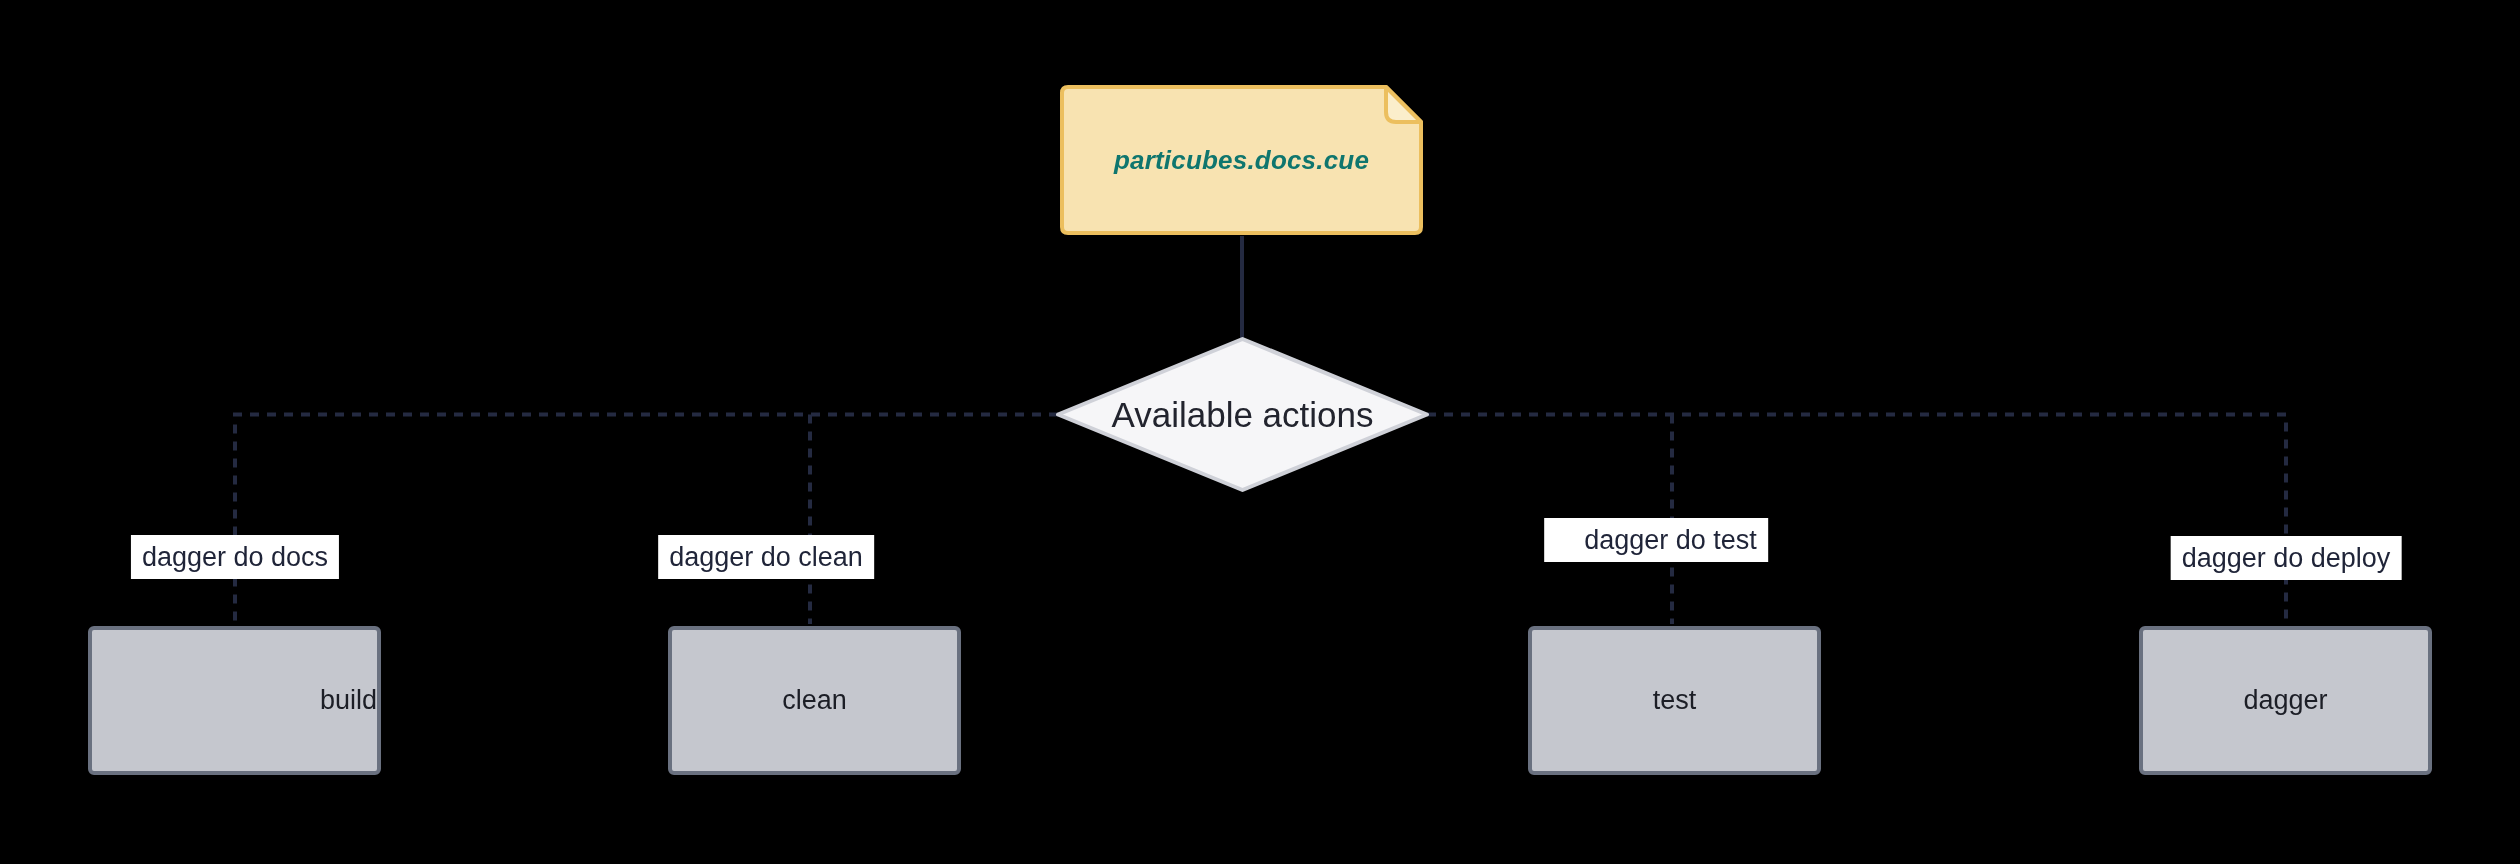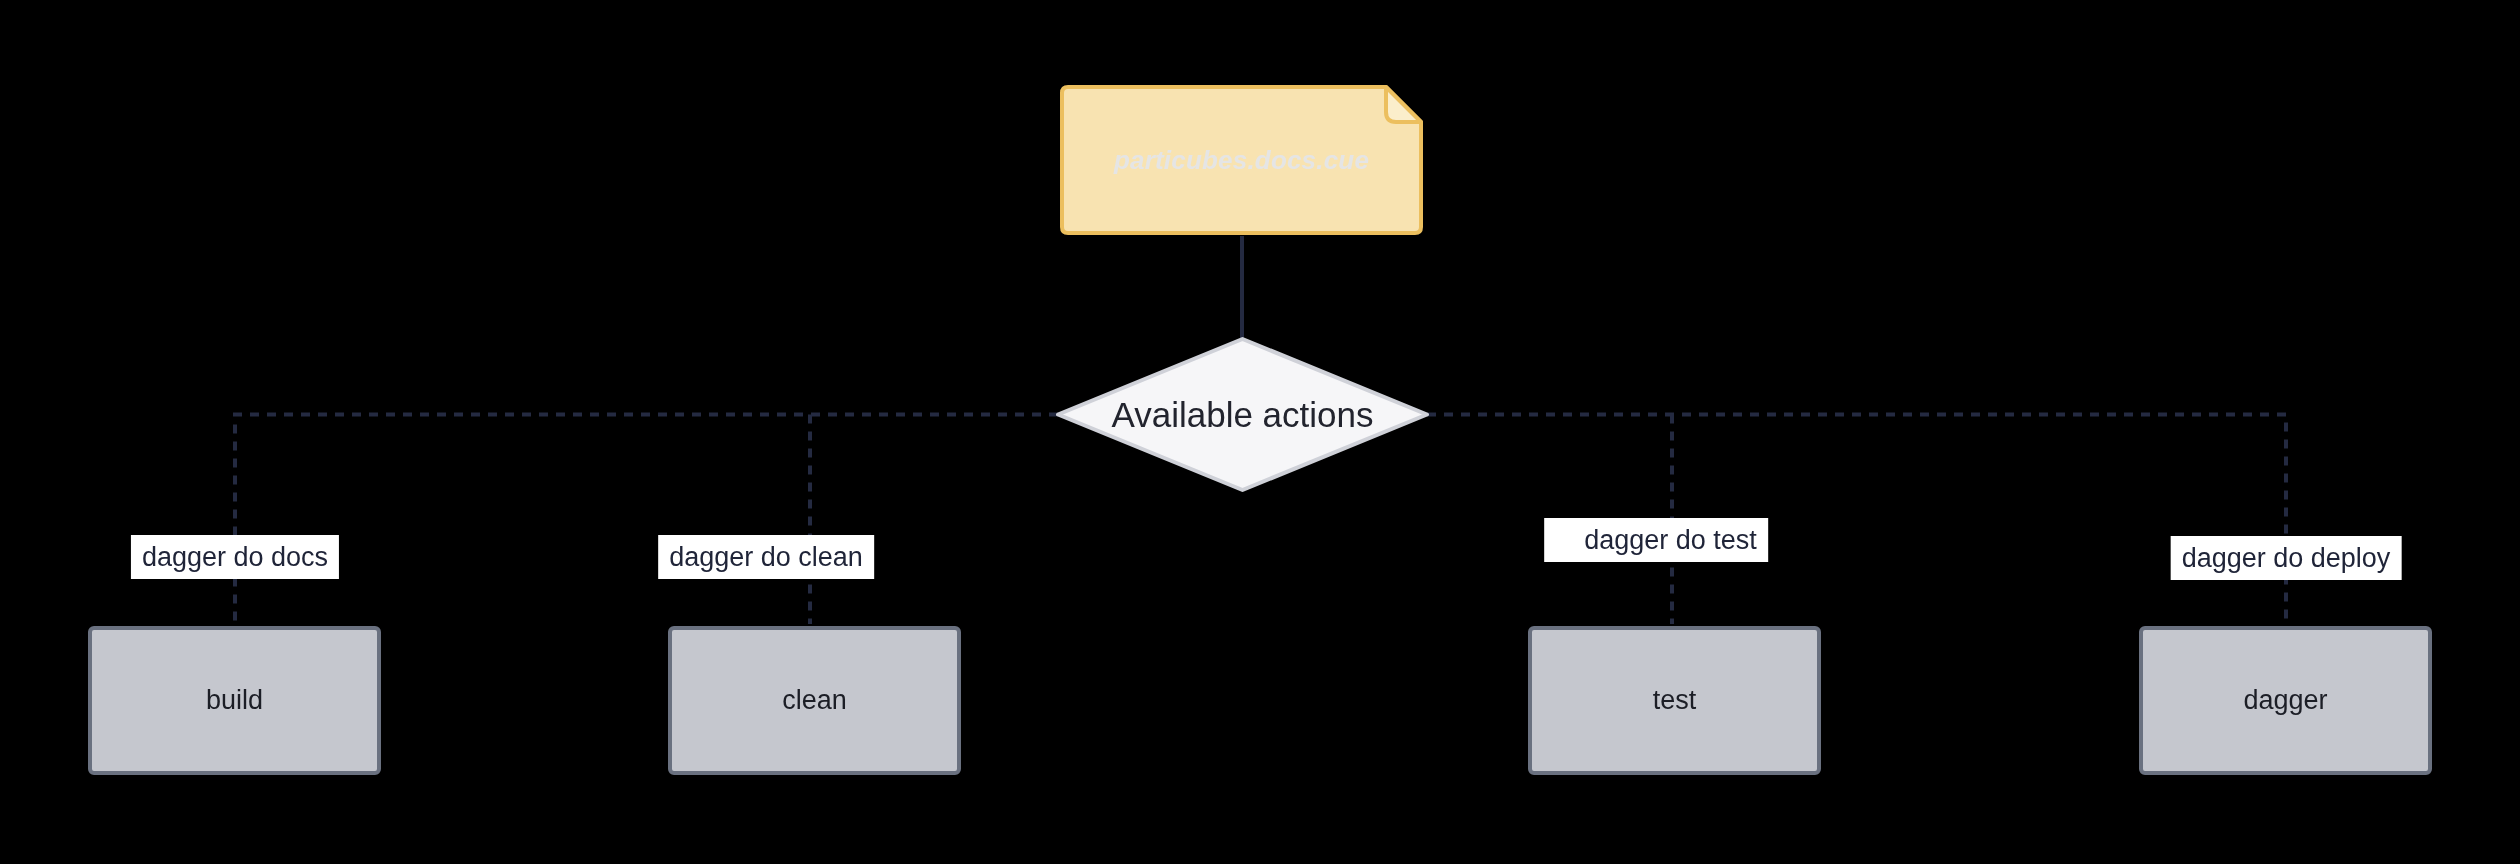--- a/index.html
+++ b/index.html
@@ -55,21 +55,21 @@
     left: 0;
     top: 0;
     width: 100%;
     height: 100%;
     display: flex;
     align-items: center;
     justify-content: center;
     font-size: 26px;
     font-weight: bold;
     font-style: italic;
-    color: #e5e5e5;
+    color: #0f766e;
     letter-spacing: 0.2px;
   }
   
   .decision-node {
     left: 1054px;
     top: 335px;
     width: 377px;
     height: 159px;
   }
   .decision-node svg {
@@ -96,21 +96,21 @@
     height: 149px;
     background: #c5c7ce;
     border: 4px solid #6a7180;
     border-radius: 6px;
     display: flex;
     align-items: center;
     justify-content: center;
     font-size: 27px;
     color: #1c1e26;
   }
-  .task-build  { left: 88px; }
+  .task-build  { left: 88px; justify-content: flex-end; }
   .task-clean  { left: 668px; }
   .task-test   { left: 1528px; align-items: center; }
   .task-deploy { left: 2139px; }
   
   .edge-label {
     position: absolute;
     transform: translate(-50%, -50%);
     background: #ffffff;
     color: #1f2438;
     font-size: 27px;

